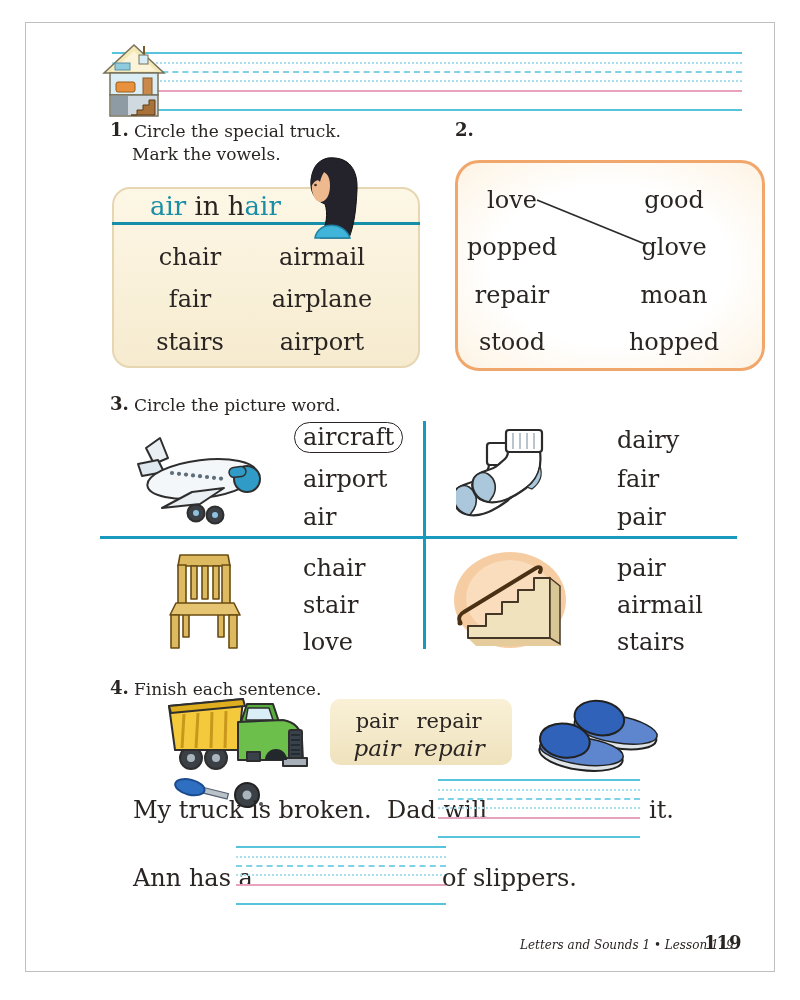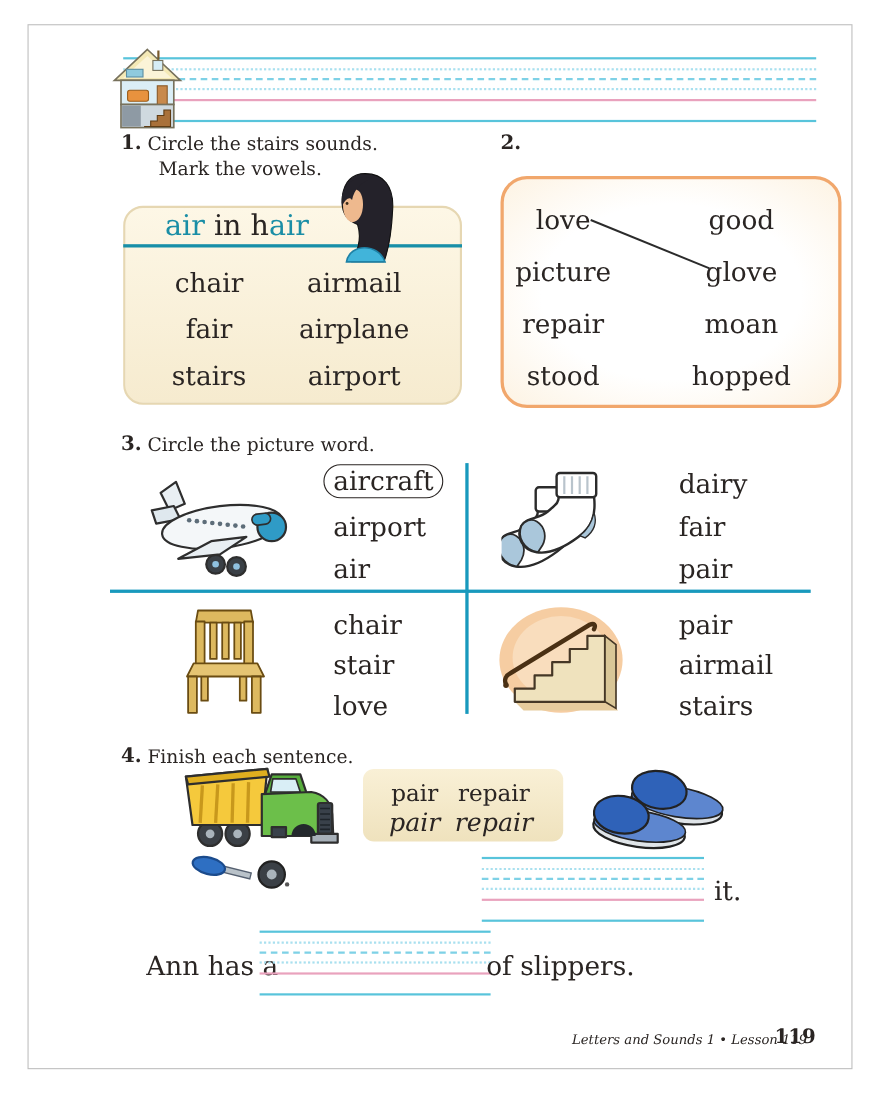--- a/index.html
+++ b/index.html
@@ -65,22 +65,22 @@
     <line x1="43" y1="4" x2="43" y2="12" stroke="#7a5a2c" stroke-width="2"></line>
     <rect x="9" y="31" width="48" height="22" fill="#dbeef6" stroke="#77715c" stroke-width="1.5"></rect>
     <rect x="15" y="40" width="19" height="10" rx="2" fill="#e8923e" stroke="#9a5c1a"></rect>
     <rect x="42" y="36" width="9" height="17" fill="#c8894b" stroke="#8a5a28"></rect>
     <rect x="9" y="53" width="48" height="21" fill="#cfd9df" stroke="#77715c" stroke-width="1.5"></rect>
     <rect x="10" y="54" width="17" height="19" fill="#8e9aa4"></rect>
     <polygon points="30,73 36,73 36,68 42,68 42,63 48,63 48,58 54,58 54,73" fill="#a9713a" stroke="#5f3c14"></polygon>
   </svg>
 
   <span class="t num" style="left:110px;top:121px">1.</span>
-  <span class="t instr" style="left:134px;top:123px">Circle the stairs sounds.</span>
-  <span class="t instr" style="left:144px;top:146px">Mark the vowels.</span>
+  <span class="t instr" style="left:134px;top:123px">Circle the special truck.</span>
+  <span class="t instr" style="left:132px;top:146px">Mark the vowels.</span>
 
   <div class="box1"></div>
   <span class="t hdr1" style="left:150px;top:193px"><span class="teal">air</span><span> in h</span><span class="teal">air</span></span>
   <div class="box1rule"></div>
 
   <svg class="abs" style="left:298px;top:155px" width="64" height="84" viewBox="0 0 64 84">
     <path d="M30,3 C52,1 60,16 59,35 C58,56 56,70 51,83 L22,83 C29,70 30,58 27,49 C19,46 13,40 13,29 C13,13 20,5 30,3 Z" fill="#24222a" stroke="#111"></path>
     <path d="M17,83 C20,66 46,66 52,83 Z" fill="#41b4da" stroke="#1f82a6" stroke-width="1.5"></path>
     <path d="M14,28 C15,20 20,16 25,17 C30,18 32,24 32,31 C32,40 28,47 22,47 C16,46 13,37 14,28 Z" fill="#eeb98e"></path>
     <path d="M13,32 C10,14 24,4 40,7 C30,11 24,17 22,27 C20,23 16,26 13,32 Z" fill="#24222a"></path>
@@ -91,21 +91,21 @@
   <span class="t word cx" style="left:322px;top:245px">airmail</span>
   <span class="t word cx" style="left:190px;top:287px">fair</span>
   <span class="t word cx" style="left:322px;top:287px">airplane</span>
   <span class="t word cx" style="left:190px;top:330px">stairs</span>
   <span class="t word cx" style="left:322px;top:330px">airport</span>
 
   <span class="t num" style="left:455px;top:121px">2.</span>
   <div class="box2"></div>
 
   <span class="t word cx" style="left:512px;top:188px">love</span>
-  <span class="t word cx" style="left:512px;top:235px">picture</span>
+  <span class="t word cx" style="left:512px;top:235px">popped</span>
   <span class="t word cx" style="left:512px;top:283px">repair</span>
   <span class="t word cx" style="left:512px;top:330px">stood</span>
   <span class="t word cx" style="left:674px;top:188px">good</span>
   <span class="t word cx" style="left:674px;top:235px">glove</span>
   <span class="t word cx" style="left:674px;top:283px">moan</span>
   <span class="t word cx" style="left:674px;top:330px">hopped</span>
 
   <svg class="abs" style="left:455px;top:160px" width="310" height="211" viewBox="0 0 310 211">
     <line x1="82" y1="40" x2="190" y2="84" stroke="#2b2b2b" stroke-width="1.8"></line>
   </svg>
@@ -251,20 +251,21 @@
       <ellipse cx="50" cy="36" rx="42" ry="13.5" fill="#5d86cf" stroke="#222" stroke-width="1.5"></ellipse>
       <ellipse cx="32" cy="28" rx="25" ry="17" fill="#2f62b8" stroke="#222" stroke-width="2"></ellipse>
     </g>
     <g transform="translate(0,18) rotate(8 50 40)">
       <ellipse cx="50" cy="40" rx="42" ry="15" fill="#dfe4e8" stroke="#222" stroke-width="2"></ellipse>
       <ellipse cx="50" cy="36" rx="42" ry="13.5" fill="#5d86cf" stroke="#222" stroke-width="1.5"></ellipse>
       <ellipse cx="32" cy="28" rx="25" ry="17" fill="#2f62b8" stroke="#222" stroke-width="2"></ellipse>
     </g>
   </svg>
 
+  <span class="t word" style="left:133px;top:798px">My truck is broken.&nbsp; Dad will</span>
   <div class="hw" style="left:438px;top:779px;width:202px;">
     <i class="a"></i>
       <i class="b"></i>
       <i class="c"></i>
       <i class="d"></i>
       <i class="e"></i>
       <i class="f"></i>
   </div>
   <span class="t word" style="left:649px;top:798px">it.</span>
 

